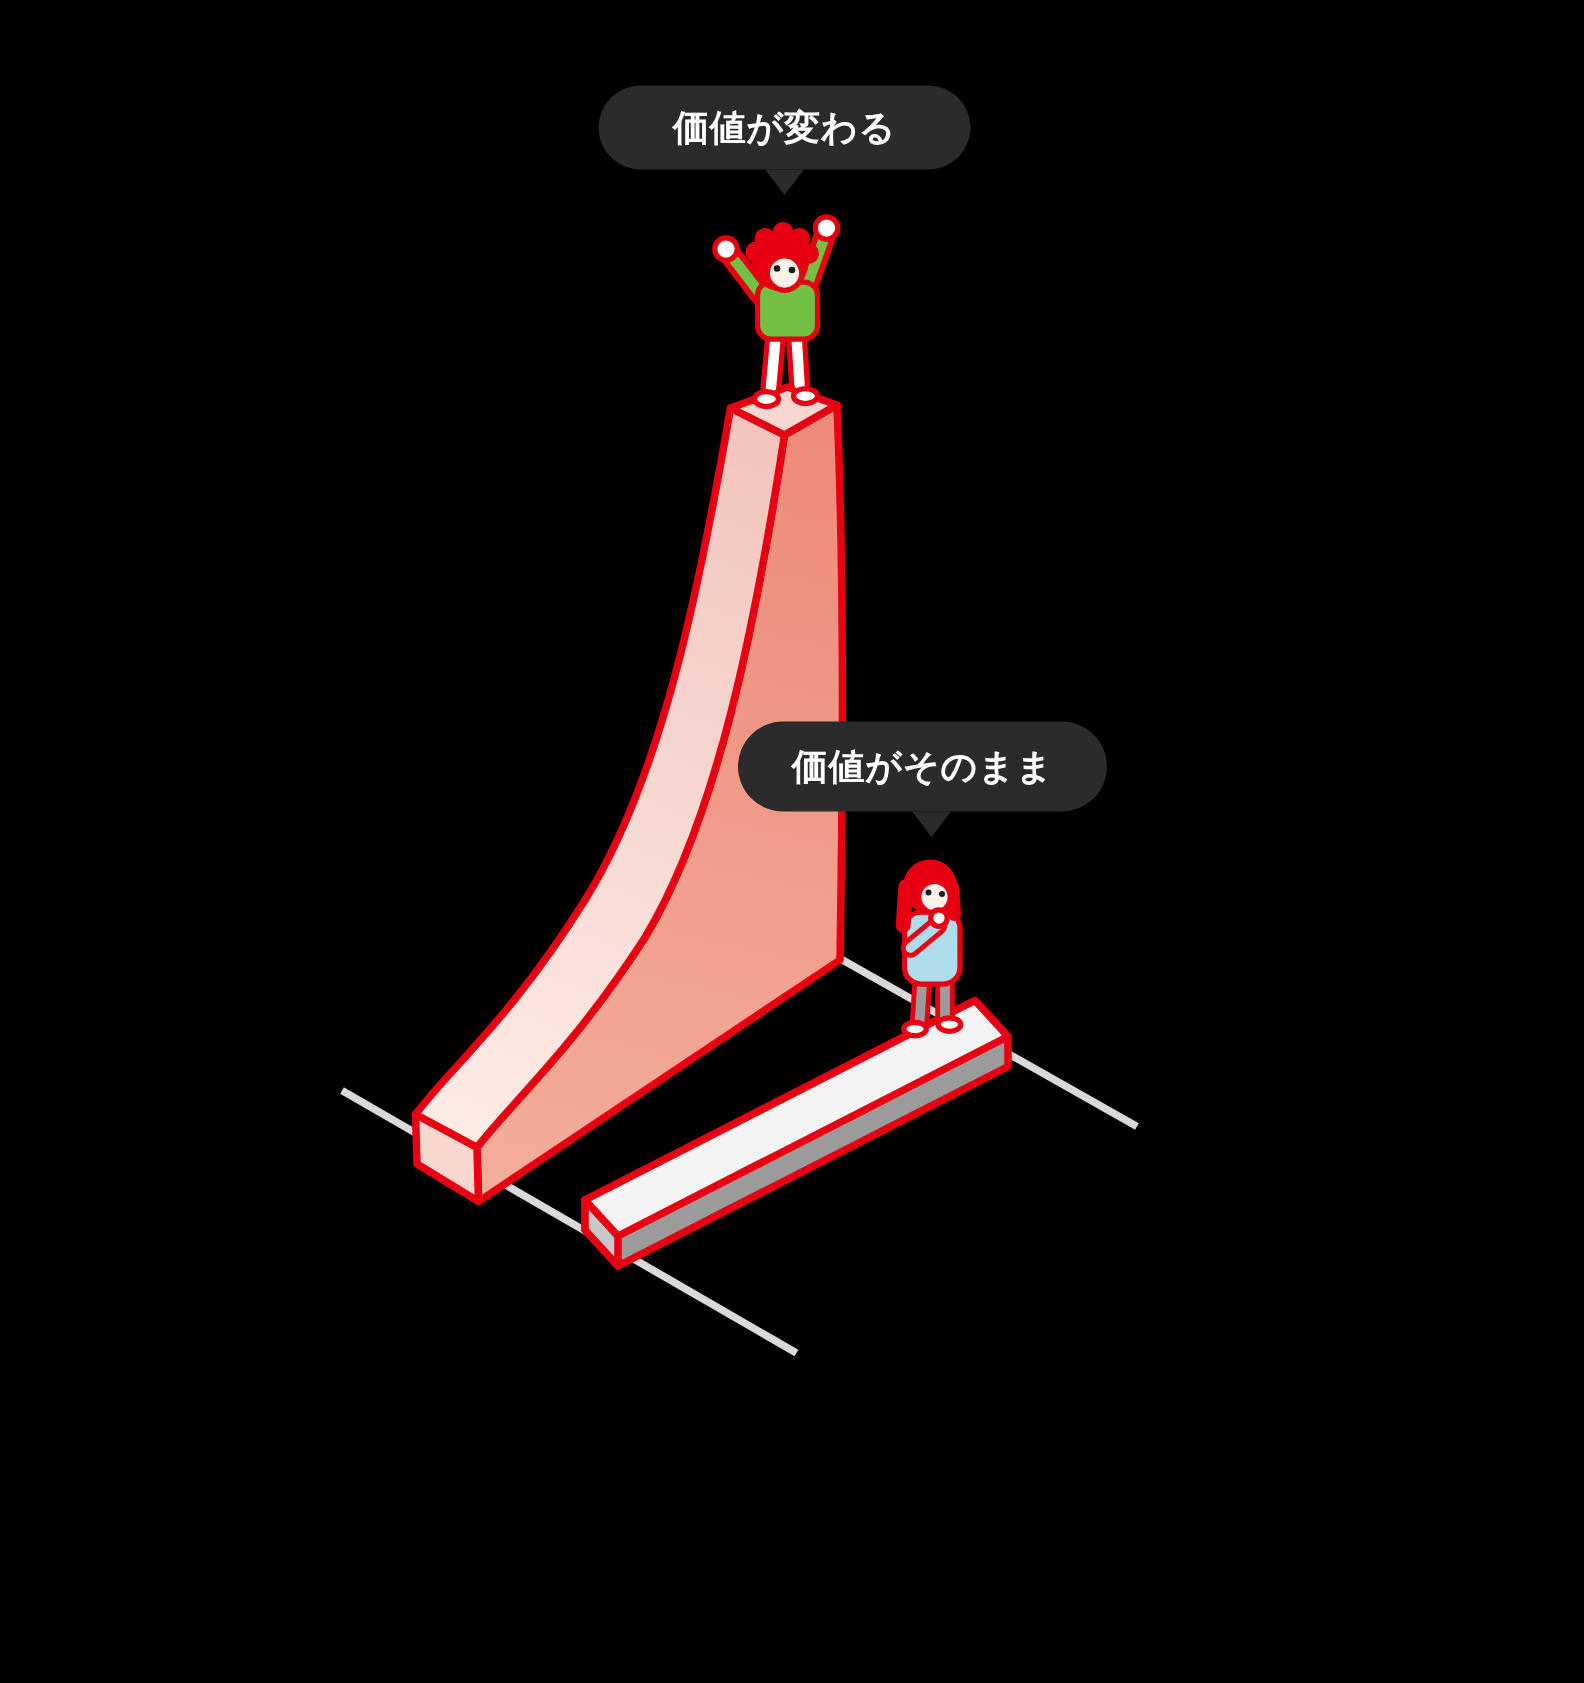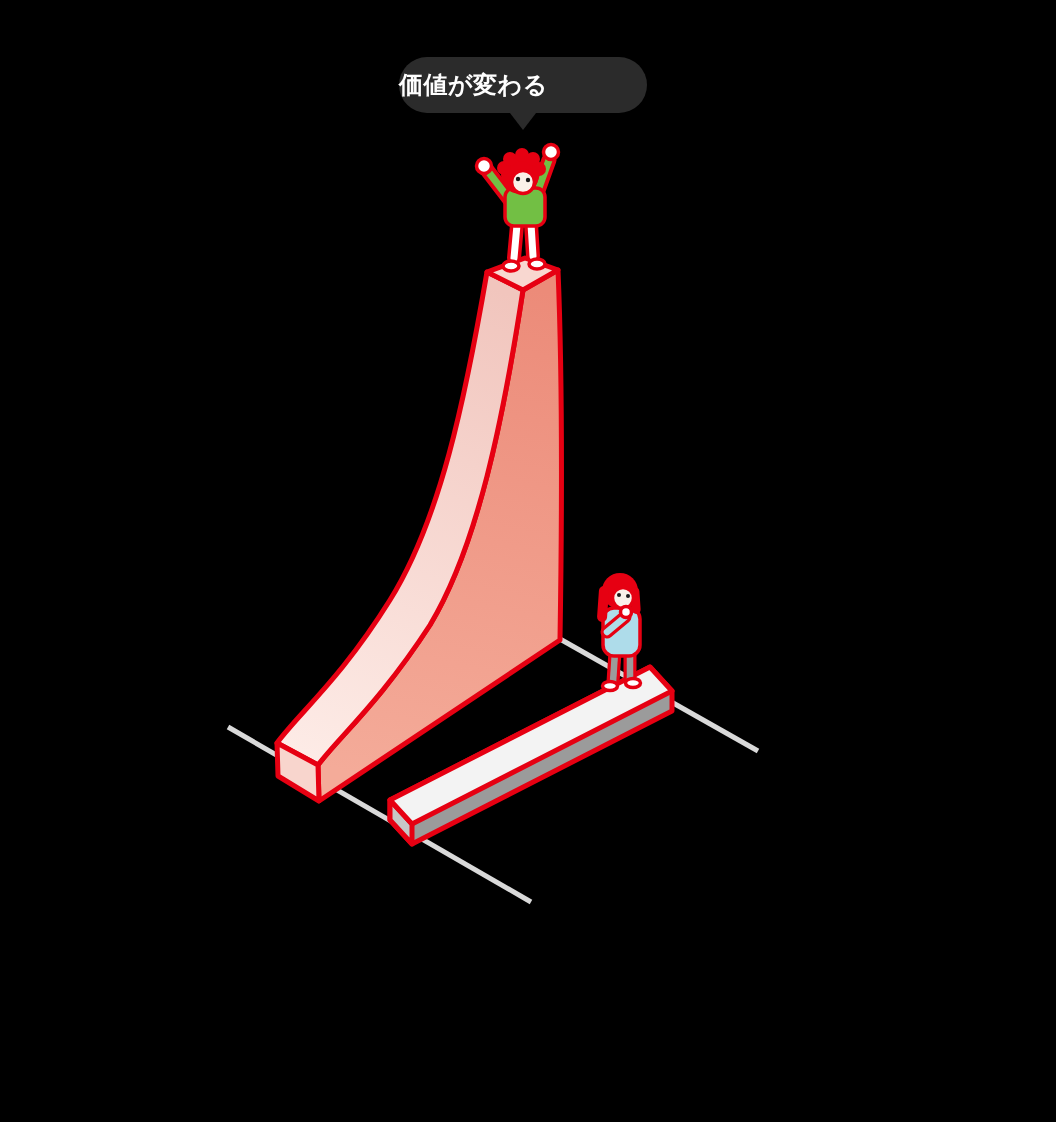--- a/index.html
+++ b/index.html
@@ -13,20 +13,21 @@
   }
   #scene-svg { position: absolute; left: 0; top: 0; z-index: 1; }
 
   .bubble {
     position: absolute;
     z-index: 2;
     background: #2b2b2b;
     color: #fff;
     display: flex;
     align-items: center;
+    justify-content: center;
     font-weight: bold;
     font-size: 24px;
     letter-spacing: 0.5px;
     border-radius: 30px;
   }
   #bubble-changed { left: 399px; top: 57px;  width: 248px; height: 56px; border-radius: 28px; }
   #bubble-unchanged { left: 492px; top: 481px; width: 246px; height: 60px; }
 
   .bubble .tail {
     position: absolute;
@@ -136,14 +137,18 @@
 
       <circle cx="626" cy="612" r="5.5" fill="#ffffff" class="thinstroke"></circle>
     </g>
   </svg>
 
   <div class="bubble" id="bubble-changed">
     <span>価値が変わる</span>
     <div class="tail"></div>
   </div>
 
+  <div class="bubble" id="bubble-unchanged">
+    <span>価値がそのまま</span>
+    <div class="tail"></div>
+  </div>
 
 </div>
 
 </body></html>

